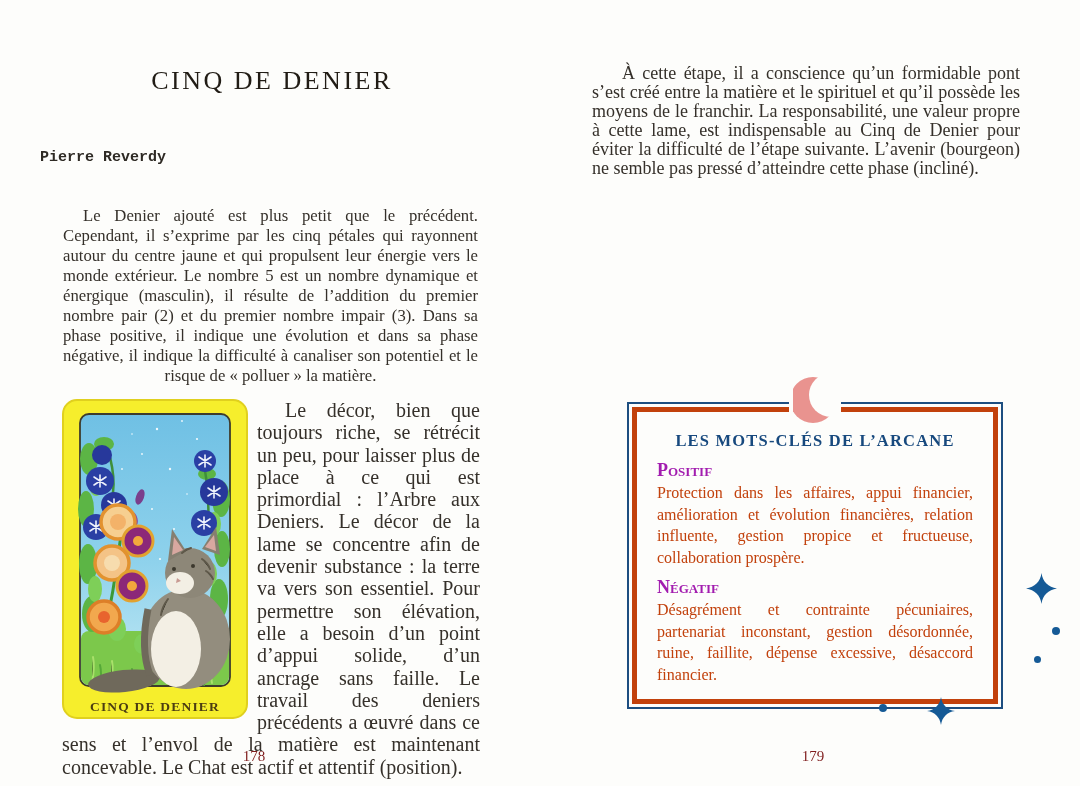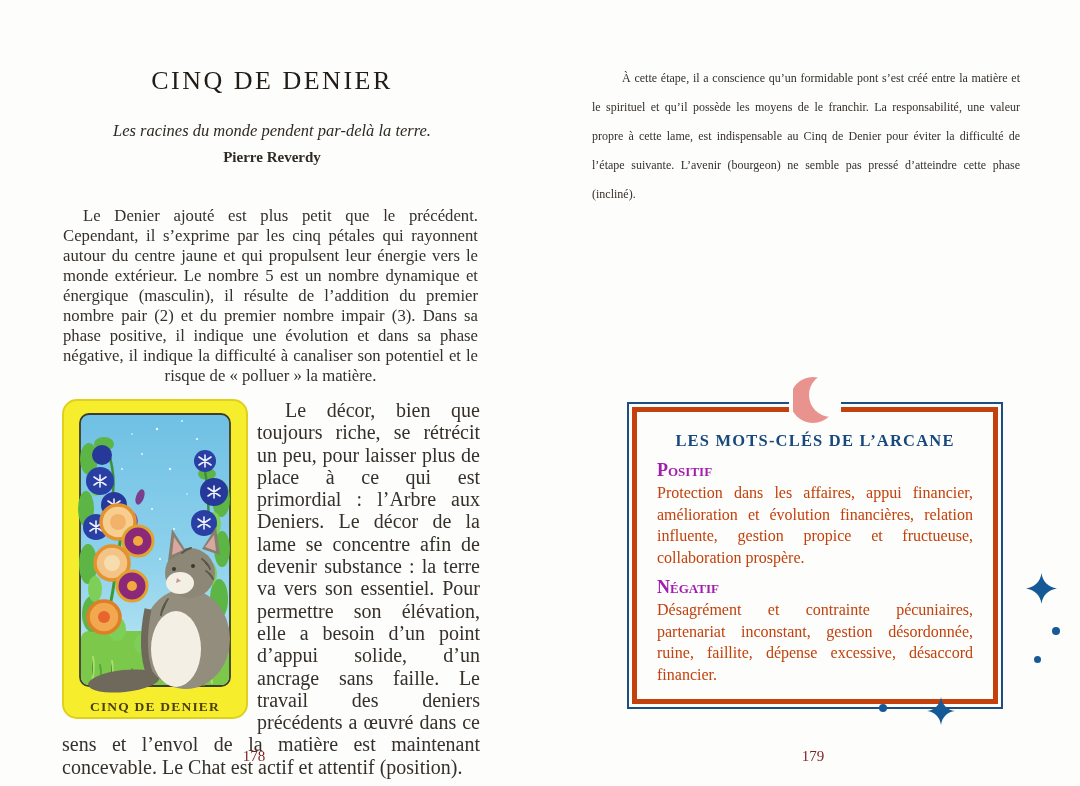--- a/index.html
+++ b/index.html
@@ -14,43 +14,43 @@
   .lp-title {
     left:40px; top:66px; width:464px; text-align:center;
     font-size:26px; letter-spacing:2.5px; color:#211c15;
     font-weight:500;
   }
   .lp-epigraph {
     left:40px; top:121px; width:464px; text-align:center;
     font-style:italic; font-size:16.5px; color:#2e2a24;
   }
   .lp-author {
-    left:40px; top:149px; width:464px; text-align:center;
-    font-weight:bold; font-size:15px; color:#2e2a24;
+    left:40px; top:149px; width:464px; 
+    font-weight:bold; font-size:15px; color:#2e2a24;font-family:Liberation Mono, monospace;
   }
   .lp-para1 {
     left:63px; top:206px; width:415px;
     font-size:16.7px; line-height:20px;
     text-align:justify; text-align-last:center; text-indent:20px;
     hyphens:auto;
   }
   .lp-article { left:62px; top:399px; width:418px; }
   .tarot-card { float:left; width:186px; height:320px; margin-right:9px; }
   .lp-para2 {
     margin:0; font-size:20px; line-height:22.3px;
     text-align:justify; text-indent:28px; hyphens:auto;
   }
   .page-num { width:60px; text-align:center; font-size:15px; color:#7f1d1d; }
   .lp-num { left:224px; top:748px; }
   .rp-num { left:783px; top:748px; }
 
   
   .rp-para {
     left:592px; top:64px; width:428px;
-    font-size:12px; line-height:29px;
+    font-size:18px; line-height:19px;
     text-align:justify; text-indent:30px; hyphens:auto;
   }
   .kw-box {
     left:627px; top:402px; width:376px; min-height:270px;
     box-sizing:border-box;
     border:2px solid #1d4e80; padding:3px; background:#fdfdfb;
   }
   .kw-inner {
     border:5px solid #c2410c;
     padding:19px 20px 14px;
@@ -79,21 +79,20 @@
   .dot3 { left:879px; top:704px; width:8px; height:8px; }
   .star1 { left:1026px; top:573px; }
   .star2 { left:927px; top:697px; }
 </style>
 </head>
 <body>
 
 <div class="stage">
 
   <div class="abs lp-title">CINQ DE DENIER</div>
-  <div class="abs lp-epigraph">Les racines du monde pendent par-delà la terre.</div>
   <div class="abs lp-author">Pierre Reverdy</div>
   <p class="abs lp-para1" style="margin:0">Le Denier ajouté est plus petit que le précédent. Cependant, il s’exprime par les cinq pétales qui rayonnent autour du centre jaune et qui propulsent leur énergie vers le monde extérieur. Le nombre 5 est un nombre dynamique et énergique (masculin), il résulte de l’addition du premier nombre pair (2) et du premier nombre impair (3). Dans sa phase positive, il indique une évolution et dans sa phase négative, il indique la difficulté à canaliser son potentiel et le risque de « polluer » la matière.</p>
 
   <div class="abs lp-article">
     <div class="tarot-card">
       <svg width="186" height="320" viewBox="0 0 186 320">
         <defs>
           <linearGradient id="sky" x1="0" y1="0" x2="0" y2="1">
             <stop offset="0" stop-color="#6fc0e4"></stop>
             <stop offset="0.55" stop-color="#8fd2ec"></stop>

